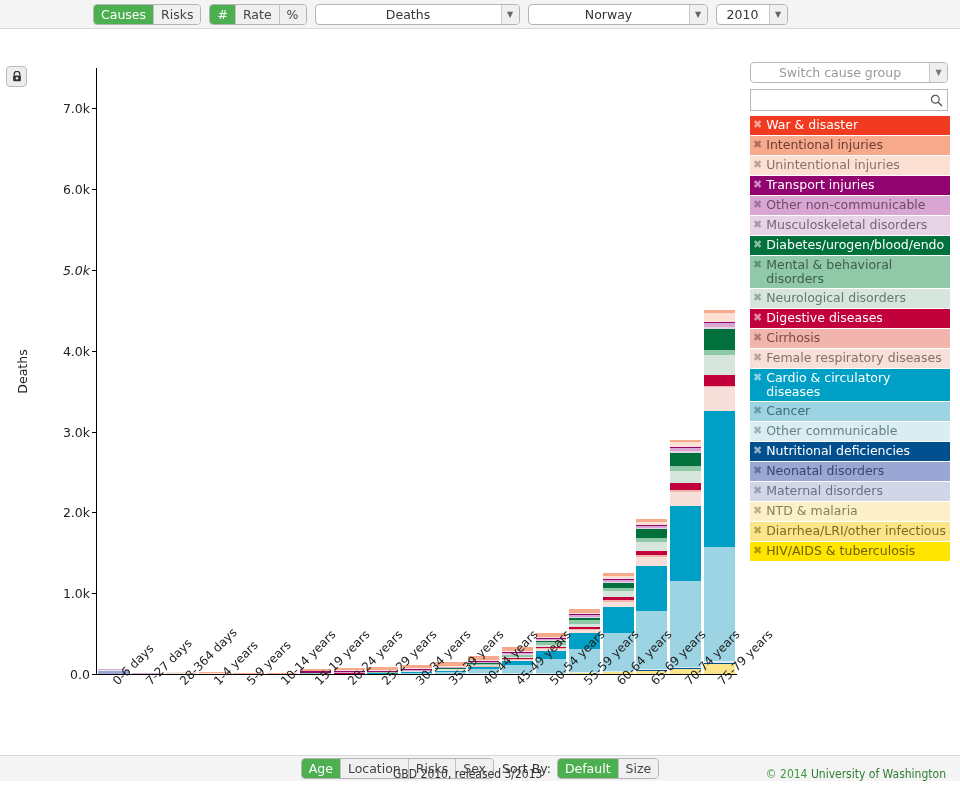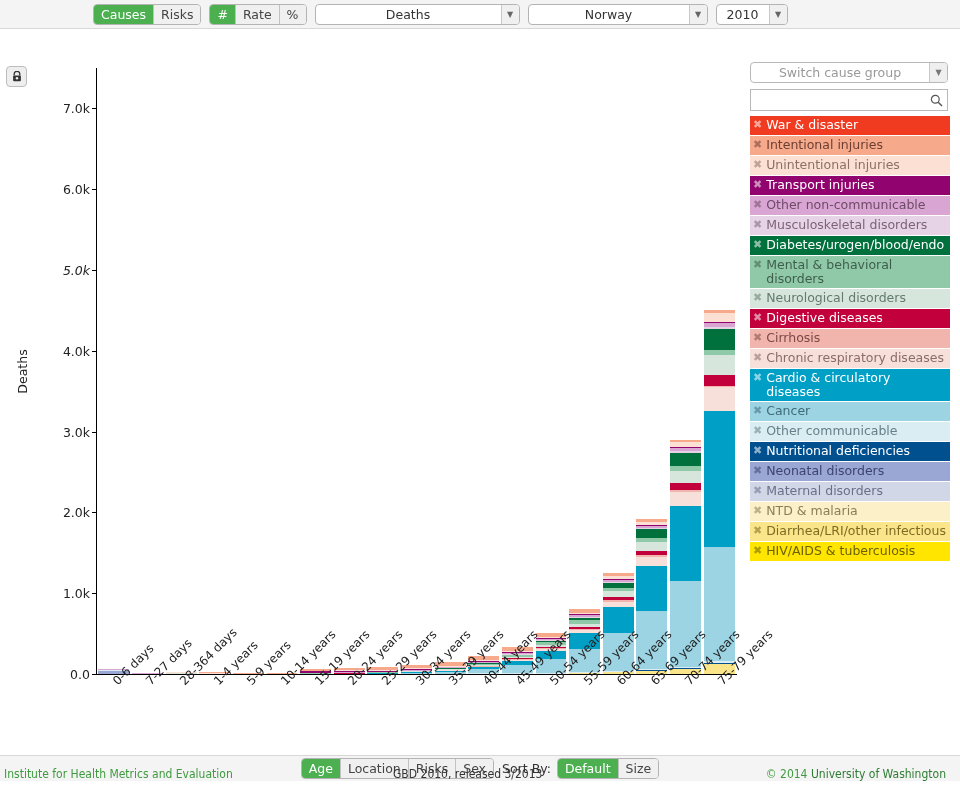--- a/index.html
+++ b/index.html
@@ -542,21 +542,21 @@
         <div class="leg" style="background: rgb(194, 0, 60); color: rgb(255, 255, 255);">
           <span class="x">✖</span>
           <span class="lt">Digestive diseases</span>
         </div>
         <div class="leg" style="background: rgb(242, 181, 173); color: rgb(122, 74, 68);">
           <span class="x">✖</span>
           <span class="lt">Cirrhosis</span>
         </div>
         <div class="leg" style="background: rgb(247, 224, 218); color: rgb(138, 109, 102);">
           <span class="x">✖</span>
-          <span class="lt">Chronic respiratory diseases</span>
+          <span class="lt">Female respiratory diseases</span>
         </div>
         <div class="leg" style="background: rgb(0, 160, 198); color: rgb(255, 255, 255);">
           <span class="x">✖</span>
           <span class="lt">Cardio &amp; circulatory diseases</span>
         </div>
         <div class="leg" style="background: rgb(156, 212, 228); color: rgb(63, 107, 120);">
           <span class="x">✖</span>
           <span class="lt">Cancer</span>
         </div>
         <div class="leg" style="background: rgb(217, 237, 242); color: rgb(102, 128, 137);">
@@ -618,18 +618,17 @@
       <div class="seg">Sex</div>
     </div>
   <span id="sortby-label">Sort By:</span>
   <div class="btngroup" id="grp-sort">
       <div class="seg on">Default</div>
       <div class="seg">Size</div>
     </div>
 </div>
 
 <div id="footer">
-  <span class="f-left">Institute for Health Metrics and Evaluation</span>
   <span class="f-mid">GBD 2010, released 3/2013</span>
   <span class="f-right">
     <span>© 2014 </span><span class="uw">University of Washington</span>
   </span>
 </div>
 
 </body></html>

